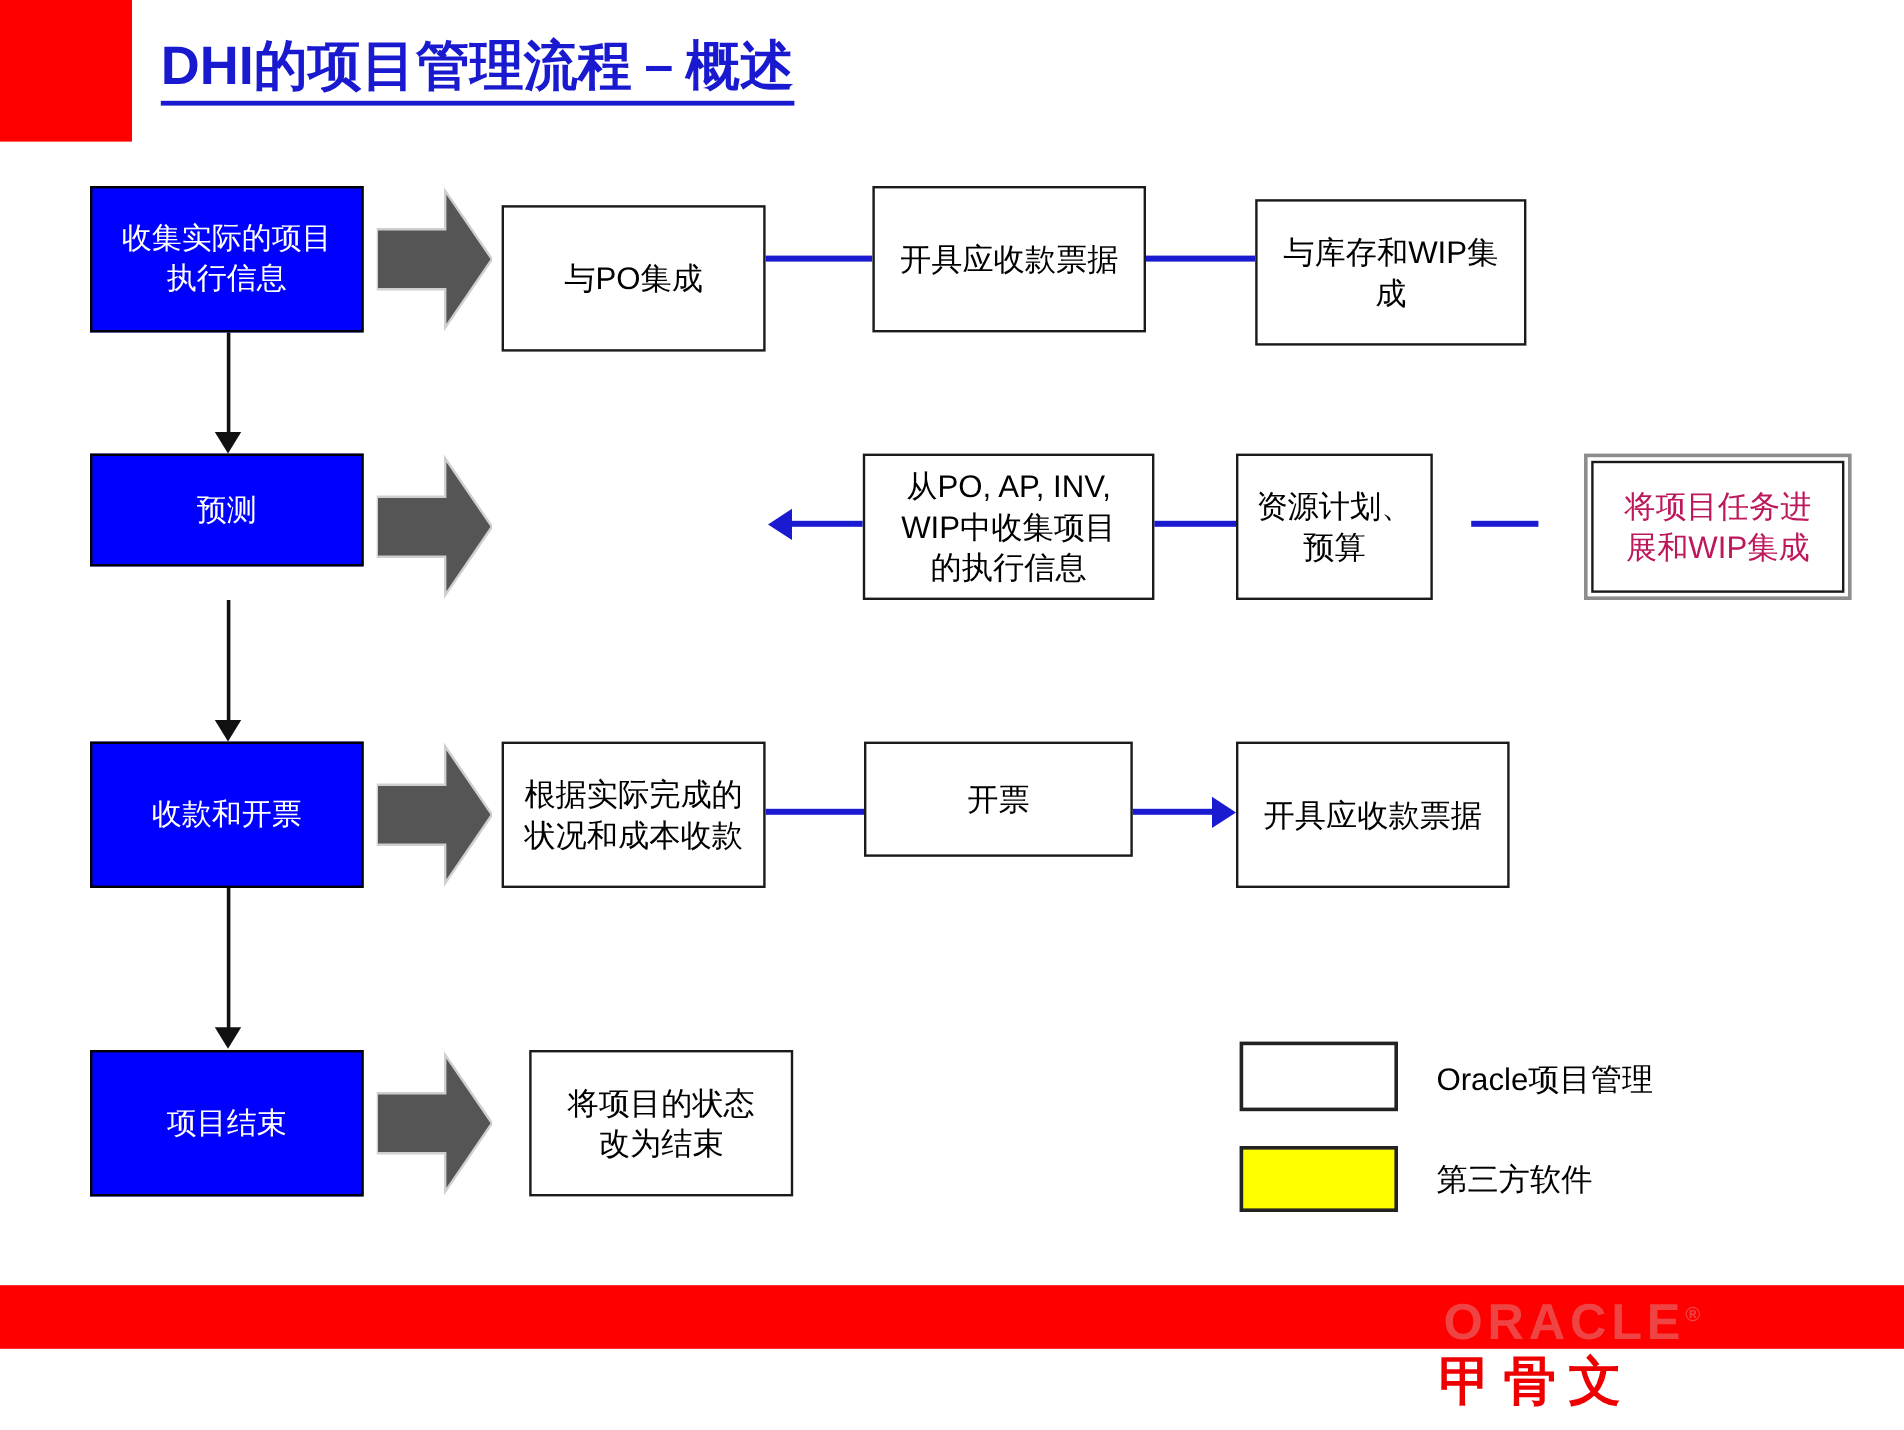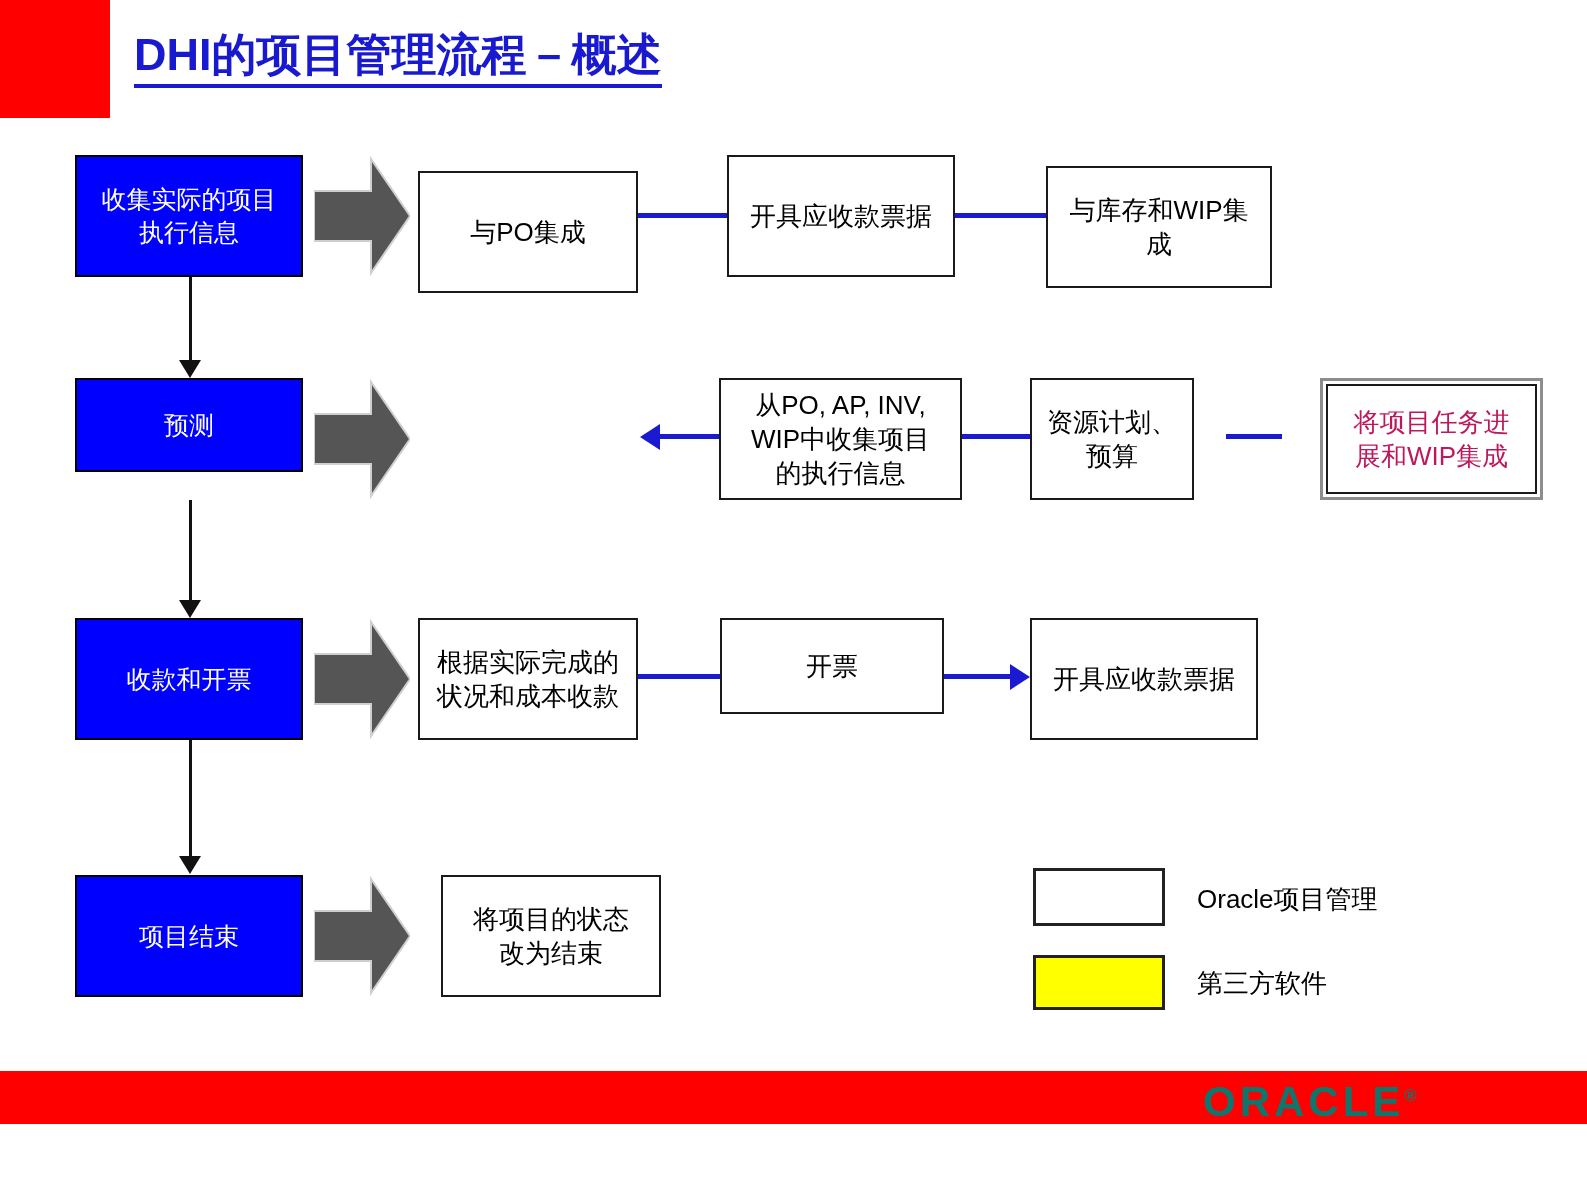--- a/index.html
+++ b/index.html
@@ -142,21 +142,21 @@
     left: 0;
     width: 1587px;
     height: 53px;
     background: #ff0000;
   }
   .oracle-word {
     position: absolute;
     font-size: 42px;
     font-weight: bold;
     letter-spacing: 4px;
-    color: #0f766e;
+    color: #ef4444;
     white-space: nowrap;
   }
   .oracle-reg {
     font-size: 17px;
     vertical-align: super;
     letter-spacing: 0;
   }
   .oracle-cn {
     position: absolute;
     font-size: 44px;
@@ -275,14 +275,15 @@
   <div class="legend-swatch" style="left:1033px; top:868px; width:132px; height:58px; background:#ffffff;"></div>
   <div class="legend-label" style="left:1197px; top:870px; line-height:58px;">Oracle项目管理</div>
 
   <div class="legend-swatch" style="left:1033px; top:955px; width:132px; height:55px; background:#ffff00;"></div>
   <div class="legend-label" style="left:1197px; top:956px; line-height:55px;">第三方软件</div>
 
   <div class="footer-band" style="top:1071px;"></div>
   <div class="oracle-word" style="left:1203px; top:1078px;">
     <span>ORACLE</span><span class="oracle-reg">®</span>
   </div>
+  <div class="oracle-cn" style="left:1199px; top:1122px;">甲骨文</div>
 
 </div>
 
 </body></html>

